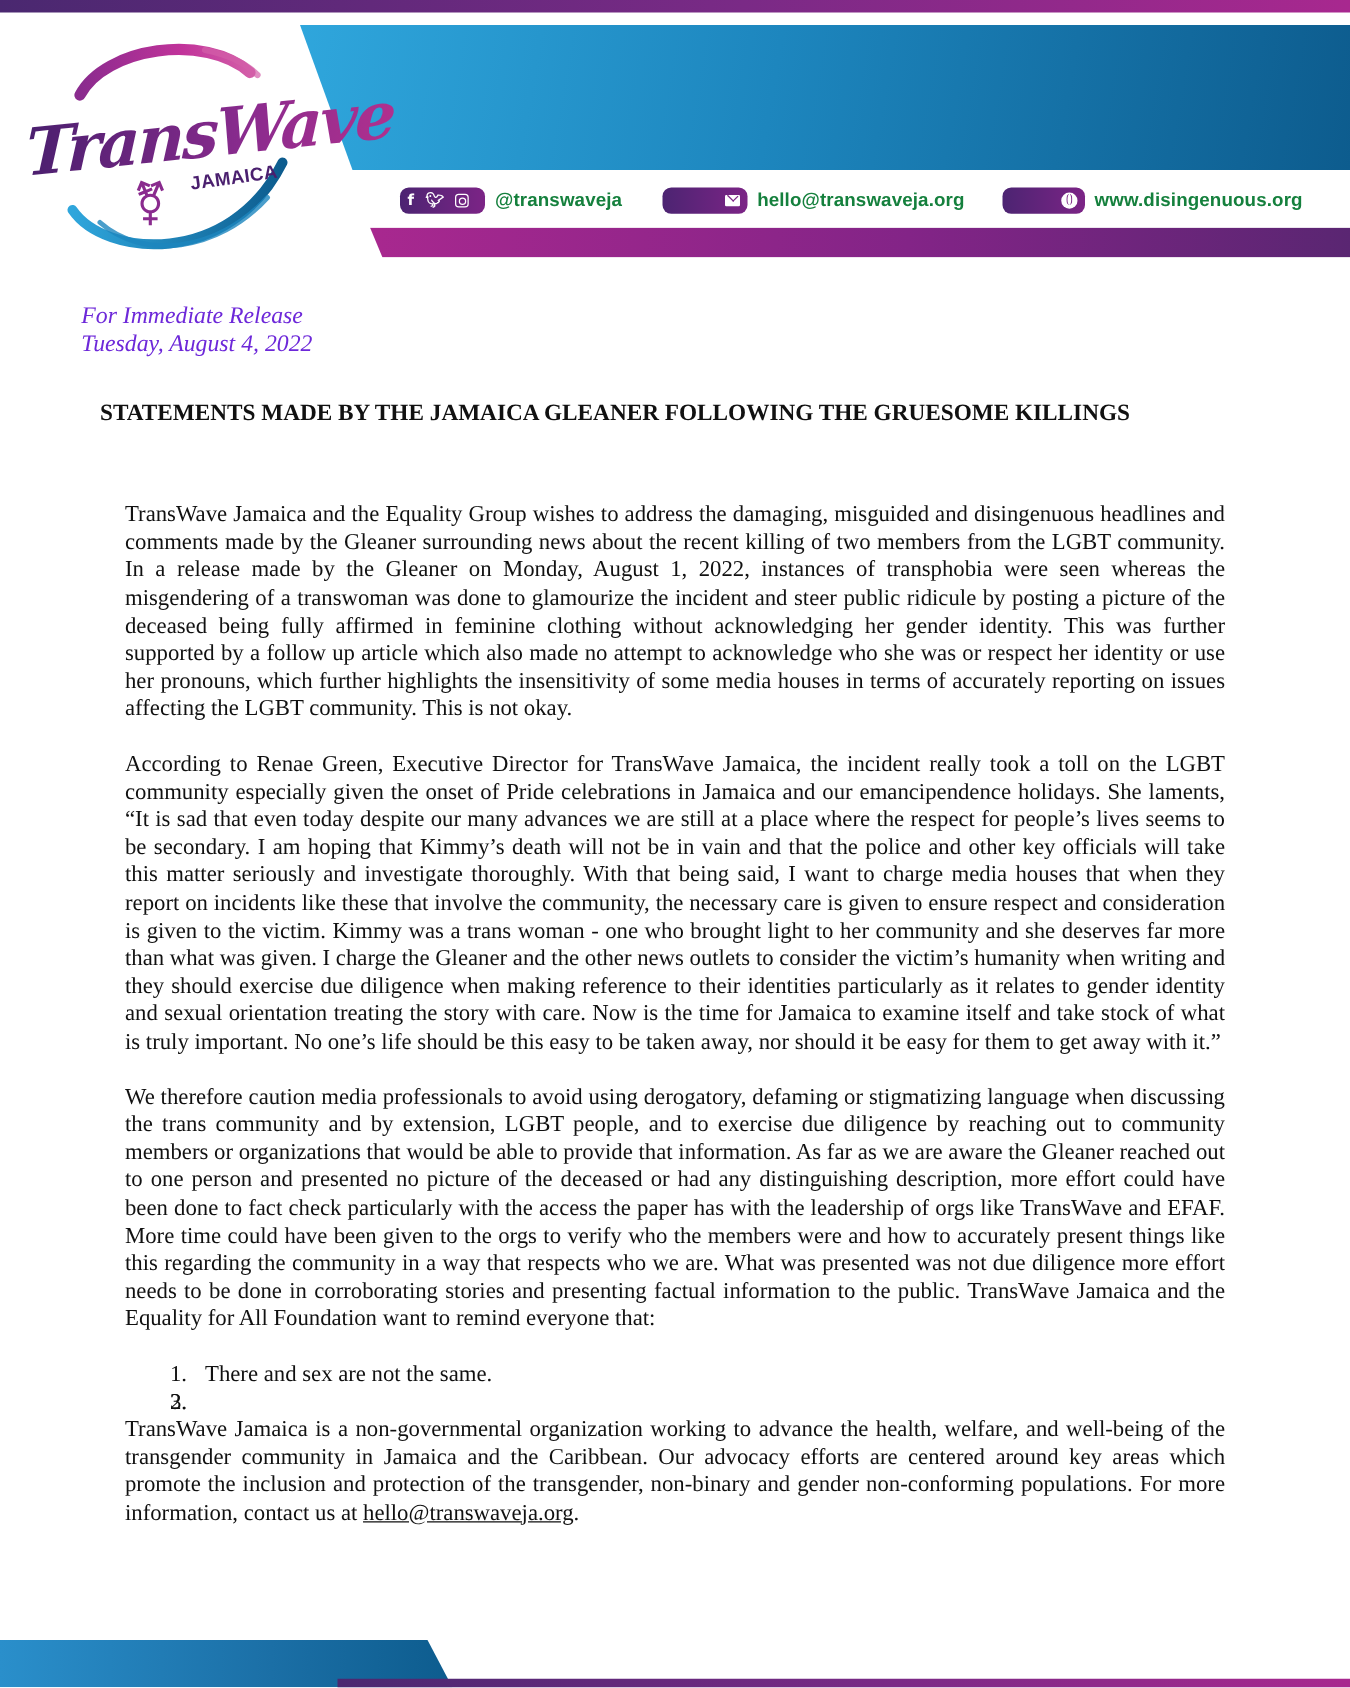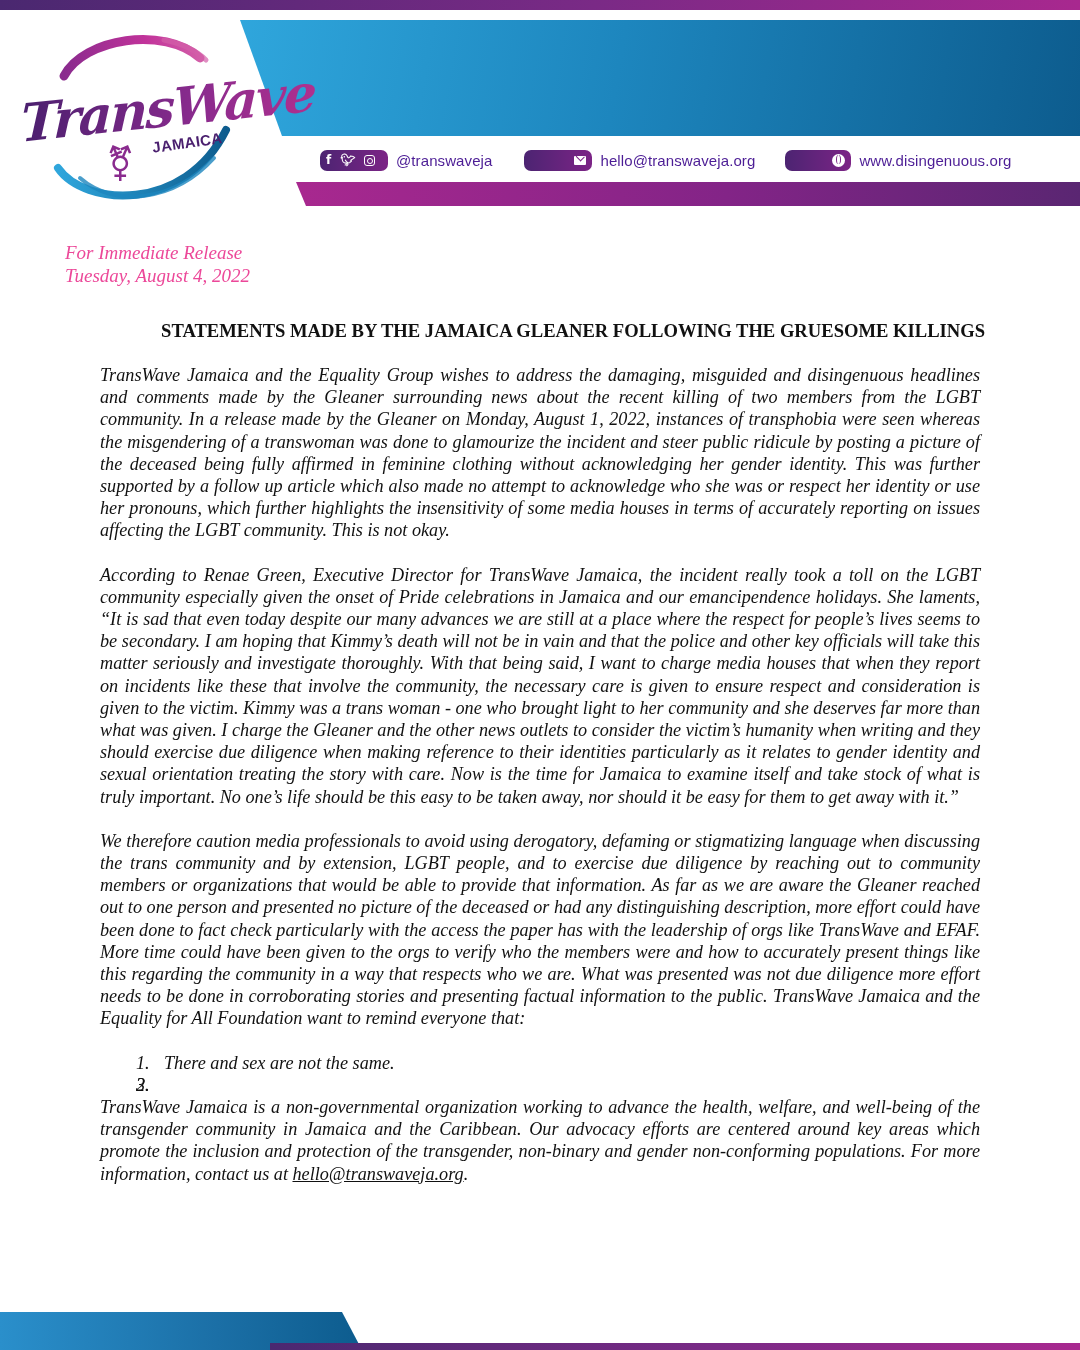--- a/index.html
+++ b/index.html
@@ -50,22 +50,22 @@
       border-right: 1.4px solid #7c2486; border-bottom: 1.4px solid #7c2486; transform: rotate(45deg) translate(-1px,-2px);
     }
     .pill .globe {
       width: 13px; height: 13px; border-radius: 50%; background: #fff; display: inline-block; position: relative;
     }
     .pill .globe::after {
       content: ""; position: absolute; left: 4px; top: 1px; width: 3px; height: 9px;
       border-left: 1px solid #7c2486; border-right: 1px solid #7c2486; border-radius: 50%;
     }
     .contact-text {
-      font-family: "Liberation Sans", "DejaVu Sans", sans-serif; font-weight: normal;
-      font-size: 15px; color: #4c1d95; margin-left: 8px; white-space: nowrap; letter-spacing: 0.1px;
+      font-family: "Liberation Sans", "DejaVu Sans", sans-serif; font-weight: bold;
+      font-size: 15px; color: #15803d; margin-left: 8px; white-space: nowrap; letter-spacing: 0.1px;
     }
 
     
     .logo { position: absolute; left: 14px; top: 18px; width: 236px; height: 200px; }
     .logo-word {
       position: absolute; left: 6px; top: 64px;
       font-family: "DejaVu Serif", serif; font-style: italic; font-weight: bold;
       font-size: 52px; letter-spacing: -2px; transform: rotate(-6deg) skewX(-8deg);
       background: linear-gradient(90deg, #4a1f6e 0%, #8a2b8e 60%, #b0308e 100%);
       -webkit-background-clip: text; background-clip: text; color: transparent;
@@ -77,29 +77,29 @@
       font-size: 15px; color: #4a1f6e; letter-spacing: 0.3px;
     }
     .logo-symbol {
       position: absolute; left: 92px; top: 128px; font-family: "DejaVu Sans", sans-serif;
       font-size: 34px; color: #8a2b8e; line-height: 1;
     }
 
     
     .release {
       position: absolute; left: 65px; top: 241px;
-      font-style: italic; font-size: 19px; line-height: 23px; color: #ec4899;
+      font-style: italic; font-size: 19px; line-height: 23px; color: #6d28d9;
     }
     .headline {
-      position: absolute; left: 95px; top: 320px; width: 890px;
-      text-align: right; font-weight: bold; font-size: 18.6px; line-height: 22px;
+      position: absolute; left: 80px; top: 320px; width: 890px;
+      text-align: left; font-weight: bold; font-size: 18.6px; line-height: 22px;
     }
     .body-text {
-      position: absolute; left: 100px; top: 364px; width: 880px;
-      font-size: 18.2px; line-height: 22.2px; text-align: justify; font-style: italic;
+      position: absolute; left: 100px; top: 400px; width: 880px;
+      font-size: 18.2px; line-height: 22.2px; text-align: justify;
     }
     .body-text p { margin-bottom: 22px; }
     .body-text ol { list-style: none; margin-bottom: 22px; }
     .body-text ol li { position: relative; padding-left: 64px; }
     .body-text ol li .num { position: absolute; left: 36px; top: 0; }
     .email-link { text-decoration: underline; color: #111; }
 
     
     .footer-blue {
       position: absolute; left: 0; top: 1312px; width: 362px; height: 38px;

